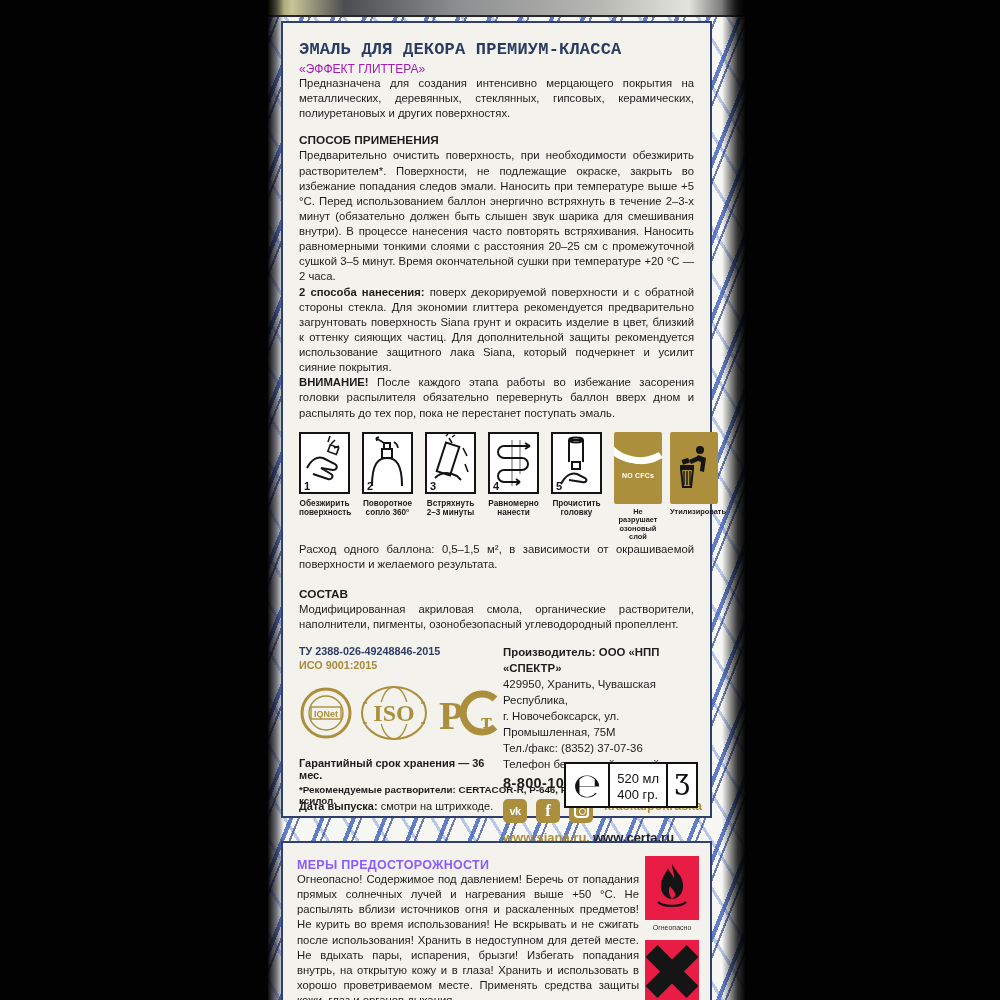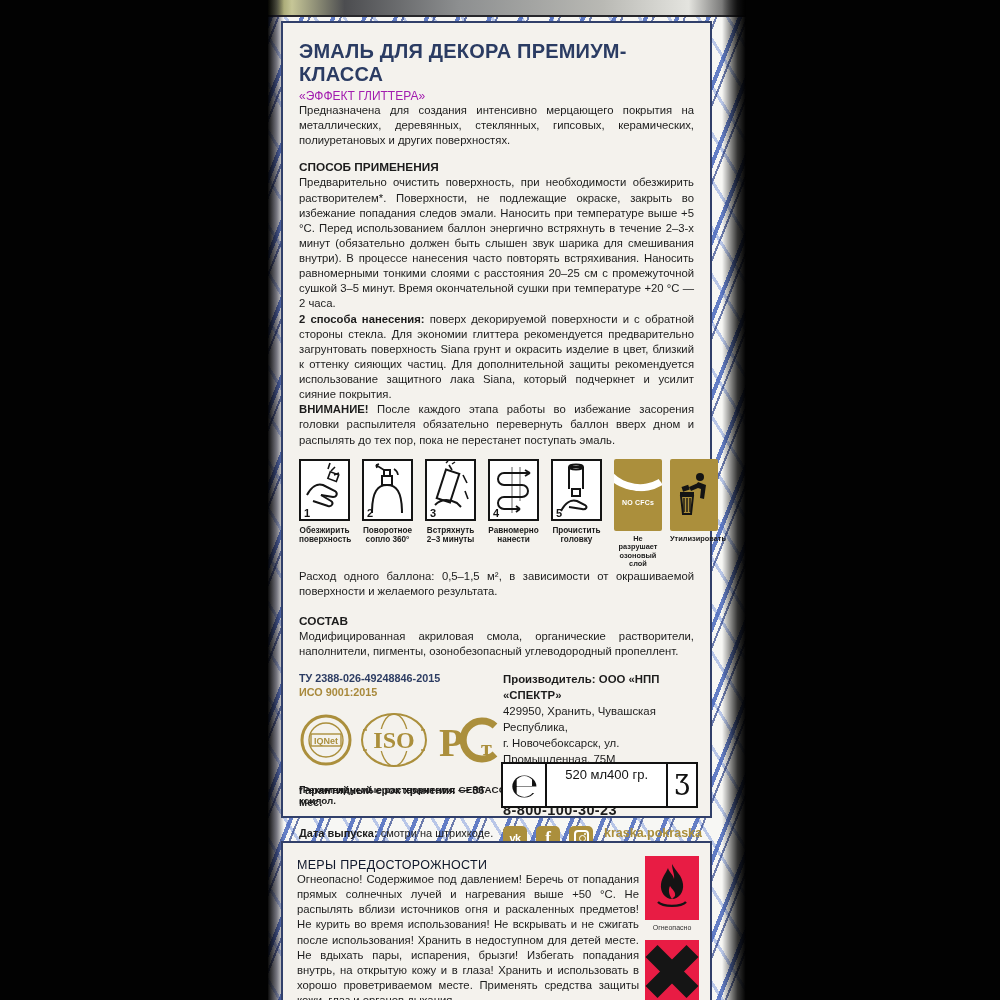--- a/index.html
+++ b/index.html
@@ -23,21 +23,21 @@
   .shade-right{position:absolute;top:0;right:0;width:24px;height:100%;
     background:linear-gradient(270deg,#000 0%,rgba(0,0,0,.8) 35%,rgba(0,0,0,0));}
 
   
   .panel{position:absolute;background:#f4f2ed;border:2px solid #31406a;}
   .panel-main{left:281px;top:21px;width:431px;height:797px;padding:17px 16px 10px 16px;}
   .panel-caution{left:281px;top:841px;width:431px;height:159px;border-bottom:none;
                  padding:15px 14px;overflow:hidden;}
 
   
-  .title{font-size:20px;font-weight:bold;color:#2b3c63;letter-spacing:.2px;}
+  .title{font-size:17px;font-weight:bold;color:#2b3c63;letter-spacing:.2px;font-family:Liberation Mono, monospace;}
   .subtitle{font-size:12px;color:#a21caf;margin-top:3px;}
   p.body{font-size:11.3px;line-height:1.34;text-align:justify;margin:0;}
   .mt14{margin-top:13px;}
   .sec-head{font-size:11.8px;font-weight:bold;margin:12px 0 1px 0;}
   .lead{font-weight:bold;}
 
   
   .steps{display:flex;align-items:flex-start;margin-top:11px;}
   .step{width:51px;margin-right:12px;}
   .step-box{position:relative;width:51px;height:62px;border:2.5px solid #141414;background:#fff;}
@@ -83,27 +83,27 @@
   .site-dark{color:#20242c;margin-left:3px;}
 
   .footnote{position:absolute;left:16px;bottom:10px;width:330px;font-size:9.8px;font-weight:bold;}
 
   
   .emark{position:absolute;right:12px;bottom:8px;display:flex;align-items:stretch;
          border:2.5px solid #111;background:#fff;height:46px;}
   .e-cell{width:42px;display:flex;align-items:center;justify-content:center;
           font-size:33px;font-family:"DejaVu Sans",sans-serif;color:#111;}
   .vol-cell{border-left:2.5px solid #111;border-right:2.5px solid #111;
-            padding:3px 18px;display:flex;flex-direction:row;justify-content:flex-end;}
+            padding:3px 7px;display:flex;flex-direction:column;justify-content:flex-end;}
   .vol-cell div{font-size:13px;line-height:1.25;color:#111;}
   .z-cell{width:28px;display:flex;align-items:center;justify-content:center;
           font-size:27px;font-family:"DejaVu Serif",serif;color:#111;}
 
   
-  .caution-head{font-size:12.5px;font-weight:normal;color:#0f172a;letter-spacing:.3px;}
+  .caution-head{font-size:12.5px;font-weight:bold;color:#8b5cf6;letter-spacing:.3px;}
   .caution-text{width:342px;font-size:11.4px;line-height:1.38;text-align:justify;margin-top:6px;}
   .hazards{position:absolute;right:9px;top:13px;width:58px;text-align:center;}
   .hz-tile{width:54px;height:64px;background:#e81c44;margin:0 auto;display:flex;
            align-items:center;justify-content:center;}
   .hz-cap{font-size:7px;color:#333;margin:4px 0 9px 0;}
   .x-bar{position:absolute;width:58px;height:17px;background:#151515;left:-2px;top:23px;}
   .x-a{transform:rotate(45deg);} .x-b{transform:rotate(-45deg);}
   .x-wrap{position:relative;width:54px;height:64px;background:#e81c44;margin:0 auto;overflow:hidden;}
 </style>
 </head>

